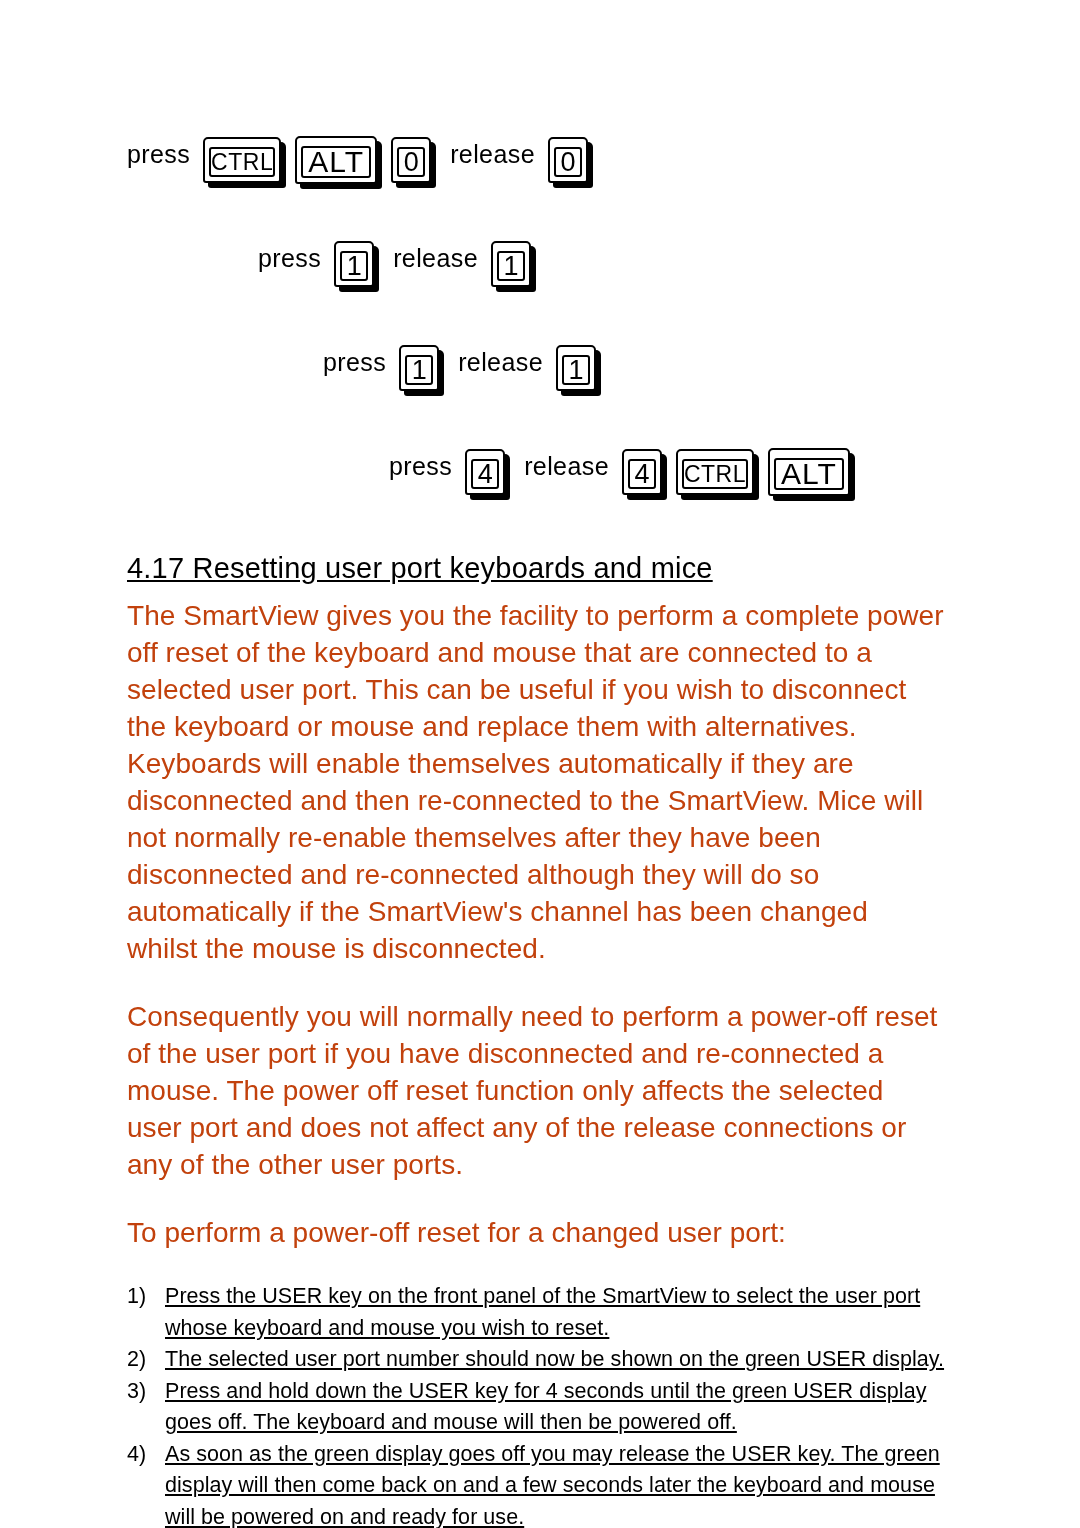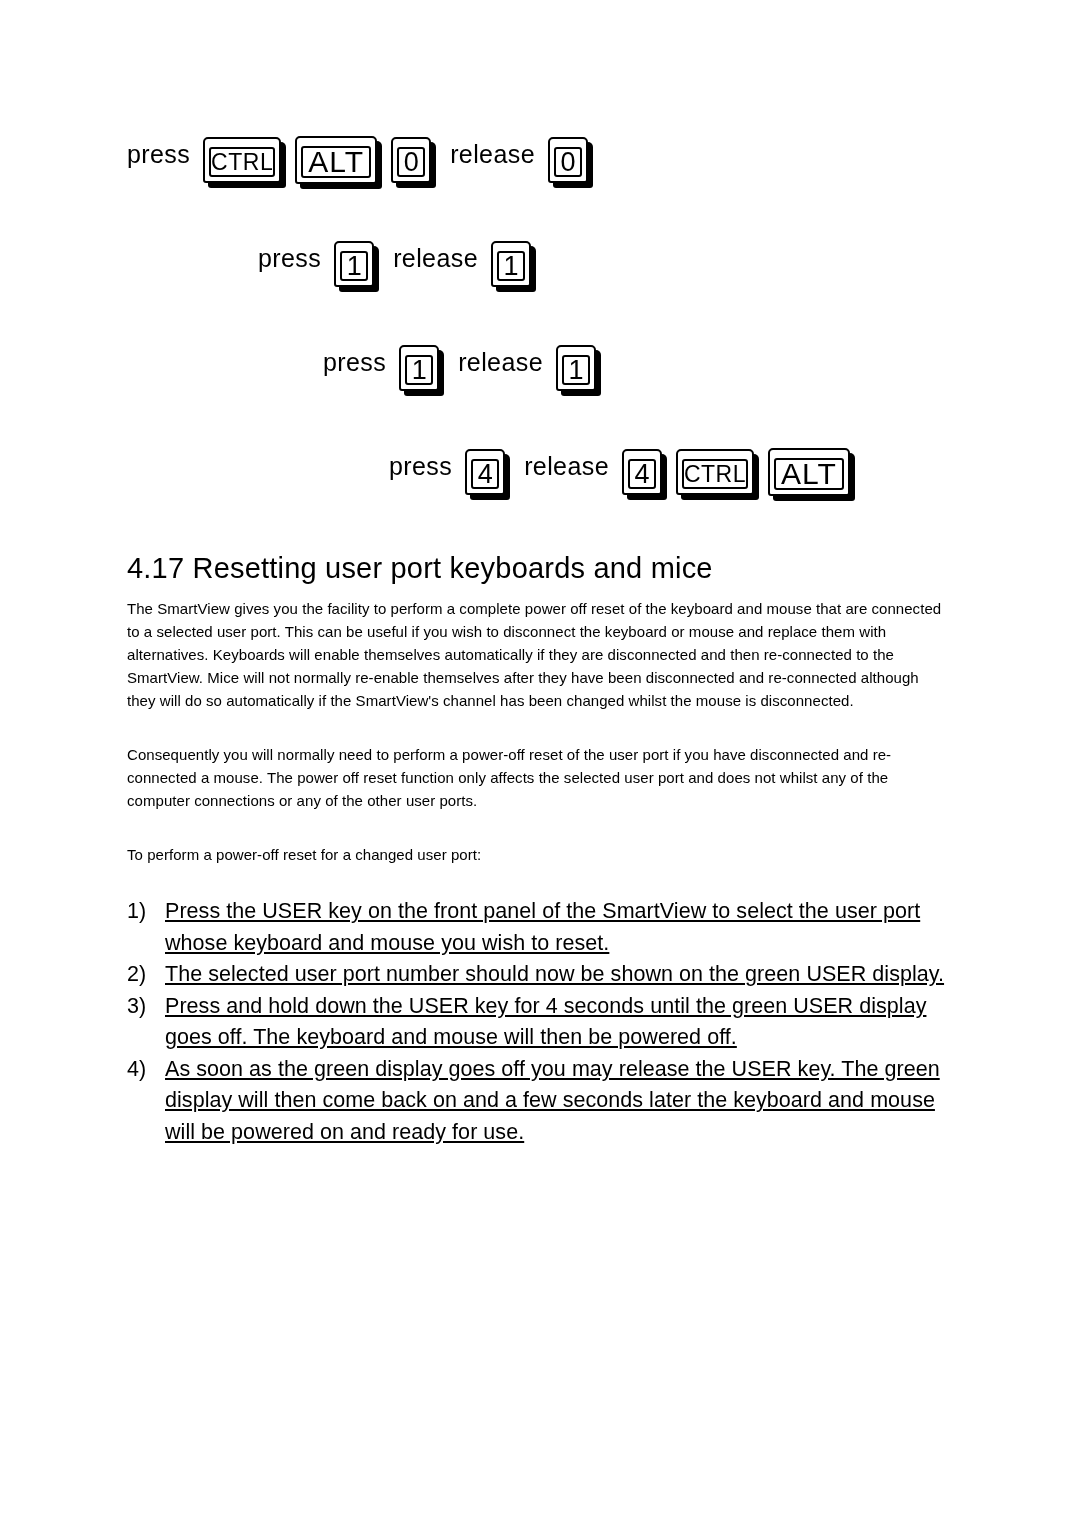--- a/index.html
+++ b/index.html
@@ -89,36 +89,37 @@
   
   .section-heading {
     position: absolute;
     left: 127px;
     top: 528px;
     font-size: 29px;
     font-weight: 400;
     letter-spacing: 0.2px;
     color: #000;
     white-space: nowrap;
+    text-decoration: underline;
   }
 
   
   .body-area {
     position: absolute;
     left: 127px;
     top: 597px;
     width: 818px;
   }
   .para {
-    font-size: 15px;
-    line-height: 23px;
+    font-size: 28px;
+    line-height: 37px;
     letter-spacing: 0.05px;
     margin: 0 0 31px 0;
     text-align: left;
-    color: #000000;
+    color: #c2410c;
   }
   .para.tight { margin-bottom: 0; }
 
   .numlist {
     margin: 30px 0 0 0;
     padding: 0;
     list-style: none;
   }
   .numlist li {
     display: flex;
@@ -219,21 +220,21 @@
         <span class="keycap wide-lg">
           <span class="cap-face">ALT</span>
         </span>
       </div>
     </div>
 
   <h2 class="section-heading">4.17 Resetting user port keyboards and mice</h2>
 
   <div class="body-area">
     <p class="para">The SmartView gives you the facility to perform a complete power off reset of the keyboard and mouse that are connected to a selected user port. This can be useful if you wish to disconnect the keyboard or mouse and replace them with alternatives. Keyboards will enable themselves automatically if they are disconnected and then re-connected to the SmartView. Mice will not normally re-enable themselves after they have been disconnected and re-connected although they will do so automatically if the SmartView's channel has been changed whilst the mouse is disconnected.</p>
-    <p class="para">Consequently you will normally need to perform a power-off reset of the user port if you have disconnected and re-connected a mouse. The power off reset function only affects the selected user port and does not whilst any of the computer connections or any of the other user ports.</p>
+    <p class="para">Consequently you will normally need to perform a power-off reset of the user port if you have disconnected and re-connected a mouse. The power off reset function only affects the selected user port and does not affect any of the release connections or any of the other user ports.</p>
     <p class="para tight">To perform a power-off reset for a changed user port:</p>
 
     <ol class="numlist" id="steps-list">
         <li>
           <span class="marker">1)</span>
           <span class="item-text">Press the USER key on the front panel of the SmartView to select the user port whose keyboard and mouse you wish to reset.</span>
         </li>
         <li>
           <span class="marker">2)</span>
           <span class="item-text">The selected user port number should now be shown on the green USER display.</span>

